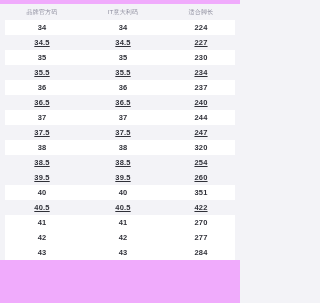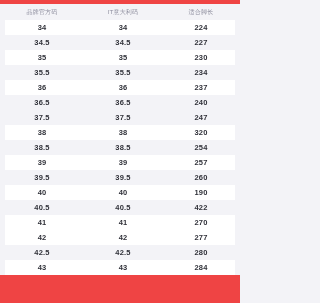--- a/index.html
+++ b/index.html
@@ -10,21 +10,21 @@
     width: 240px;
     height: 303px;
     background: #f3f3f7;
     font-family: "Liberation Sans", "DejaVu Sans", sans-serif;
     overflow: hidden;
   }
 
   #size-chart {
     width: 240px;
     height: 303px;
-    background: #ef4444;
+    background: #f0abfc;
     box-sizing: border-box;
     padding-top: 4px;
   }
 
   .chart-table {
     width: 240px;
     border-collapse: collapse;
     table-layout: fixed;
   }
 
@@ -55,20 +55,21 @@
     color: #2f3038;
     letter-spacing: 0.2px;
   }
 
   
   tbody tr.row-white td {
     background: #ffffff;
   }
   tbody tr.row-gray td {
     background: #f3f3f7;
+    text-decoration: underline;
   }
 
   
   tbody tr.row-white td.col-first {
     background:
       linear-gradient(to right, #f3f3f7 0px, #f3f3f7 5px, #ffffff 5px);
   }
   tbody tr.row-white td.col-last {
     background:
       linear-gradient(to left, #f3f3f7 0px, #f3f3f7 5px, #ffffff 5px);
@@ -120,70 +121,65 @@
         <tr class="row-white">
           <td class="col-first">36</td>
           <td>36</td>
           <td class="col-last">237</td>
         </tr>
         <tr class="row-gray">
           <td class="col-first">36.5</td>
           <td>36.5</td>
           <td class="col-last">240</td>
         </tr>
+        <tr class="row-white">
+          <td class="col-first">37</td>
+          <td>37</td>
+          <td class="col-last">244</td>
+        </tr>
         <tr class="row-gray">
           <td class="col-first">37.5</td>
           <td>37.5</td>
           <td class="col-last">247</td>
         </tr>
         <tr class="row-white">
           <td class="col-first">38</td>
           <td>38</td>
           <td class="col-last">320</td>
         </tr>
         <tr class="row-gray">
           <td class="col-first">38.5</td>
           <td>38.5</td>
           <td class="col-last">254</td>
         </tr>
-        <tr class="row-white">
-          <td class="col-first">39</td>
-          <td>39</td>
-          <td class="col-last">257</td>
-        </tr>
         <tr class="row-gray">
           <td class="col-first">39.5</td>
           <td>39.5</td>
           <td class="col-last">260</td>
         </tr>
         <tr class="row-white">
           <td class="col-first">40</td>
           <td>40</td>
-          <td class="col-last">190</td>
+          <td class="col-last">351</td>
         </tr>
         <tr class="row-gray">
           <td class="col-first">40.5</td>
           <td>40.5</td>
           <td class="col-last">422</td>
         </tr>
         <tr class="row-white">
           <td class="col-first">41</td>
           <td>41</td>
           <td class="col-last">270</td>
         </tr>
         <tr class="row-white">
           <td class="col-first">42</td>
           <td>42</td>
           <td class="col-last">277</td>
         </tr>
-        <tr class="row-gray">
-          <td class="col-first">42.5</td>
-          <td>42.5</td>
-          <td class="col-last">280</td>
-        </tr>
         <tr class="row-white">
           <td class="col-first">43</td>
           <td>43</td>
           <td class="col-last">284</td>
         </tr>
       </tbody>
   </table>
 </div>
 
 </body></html>

